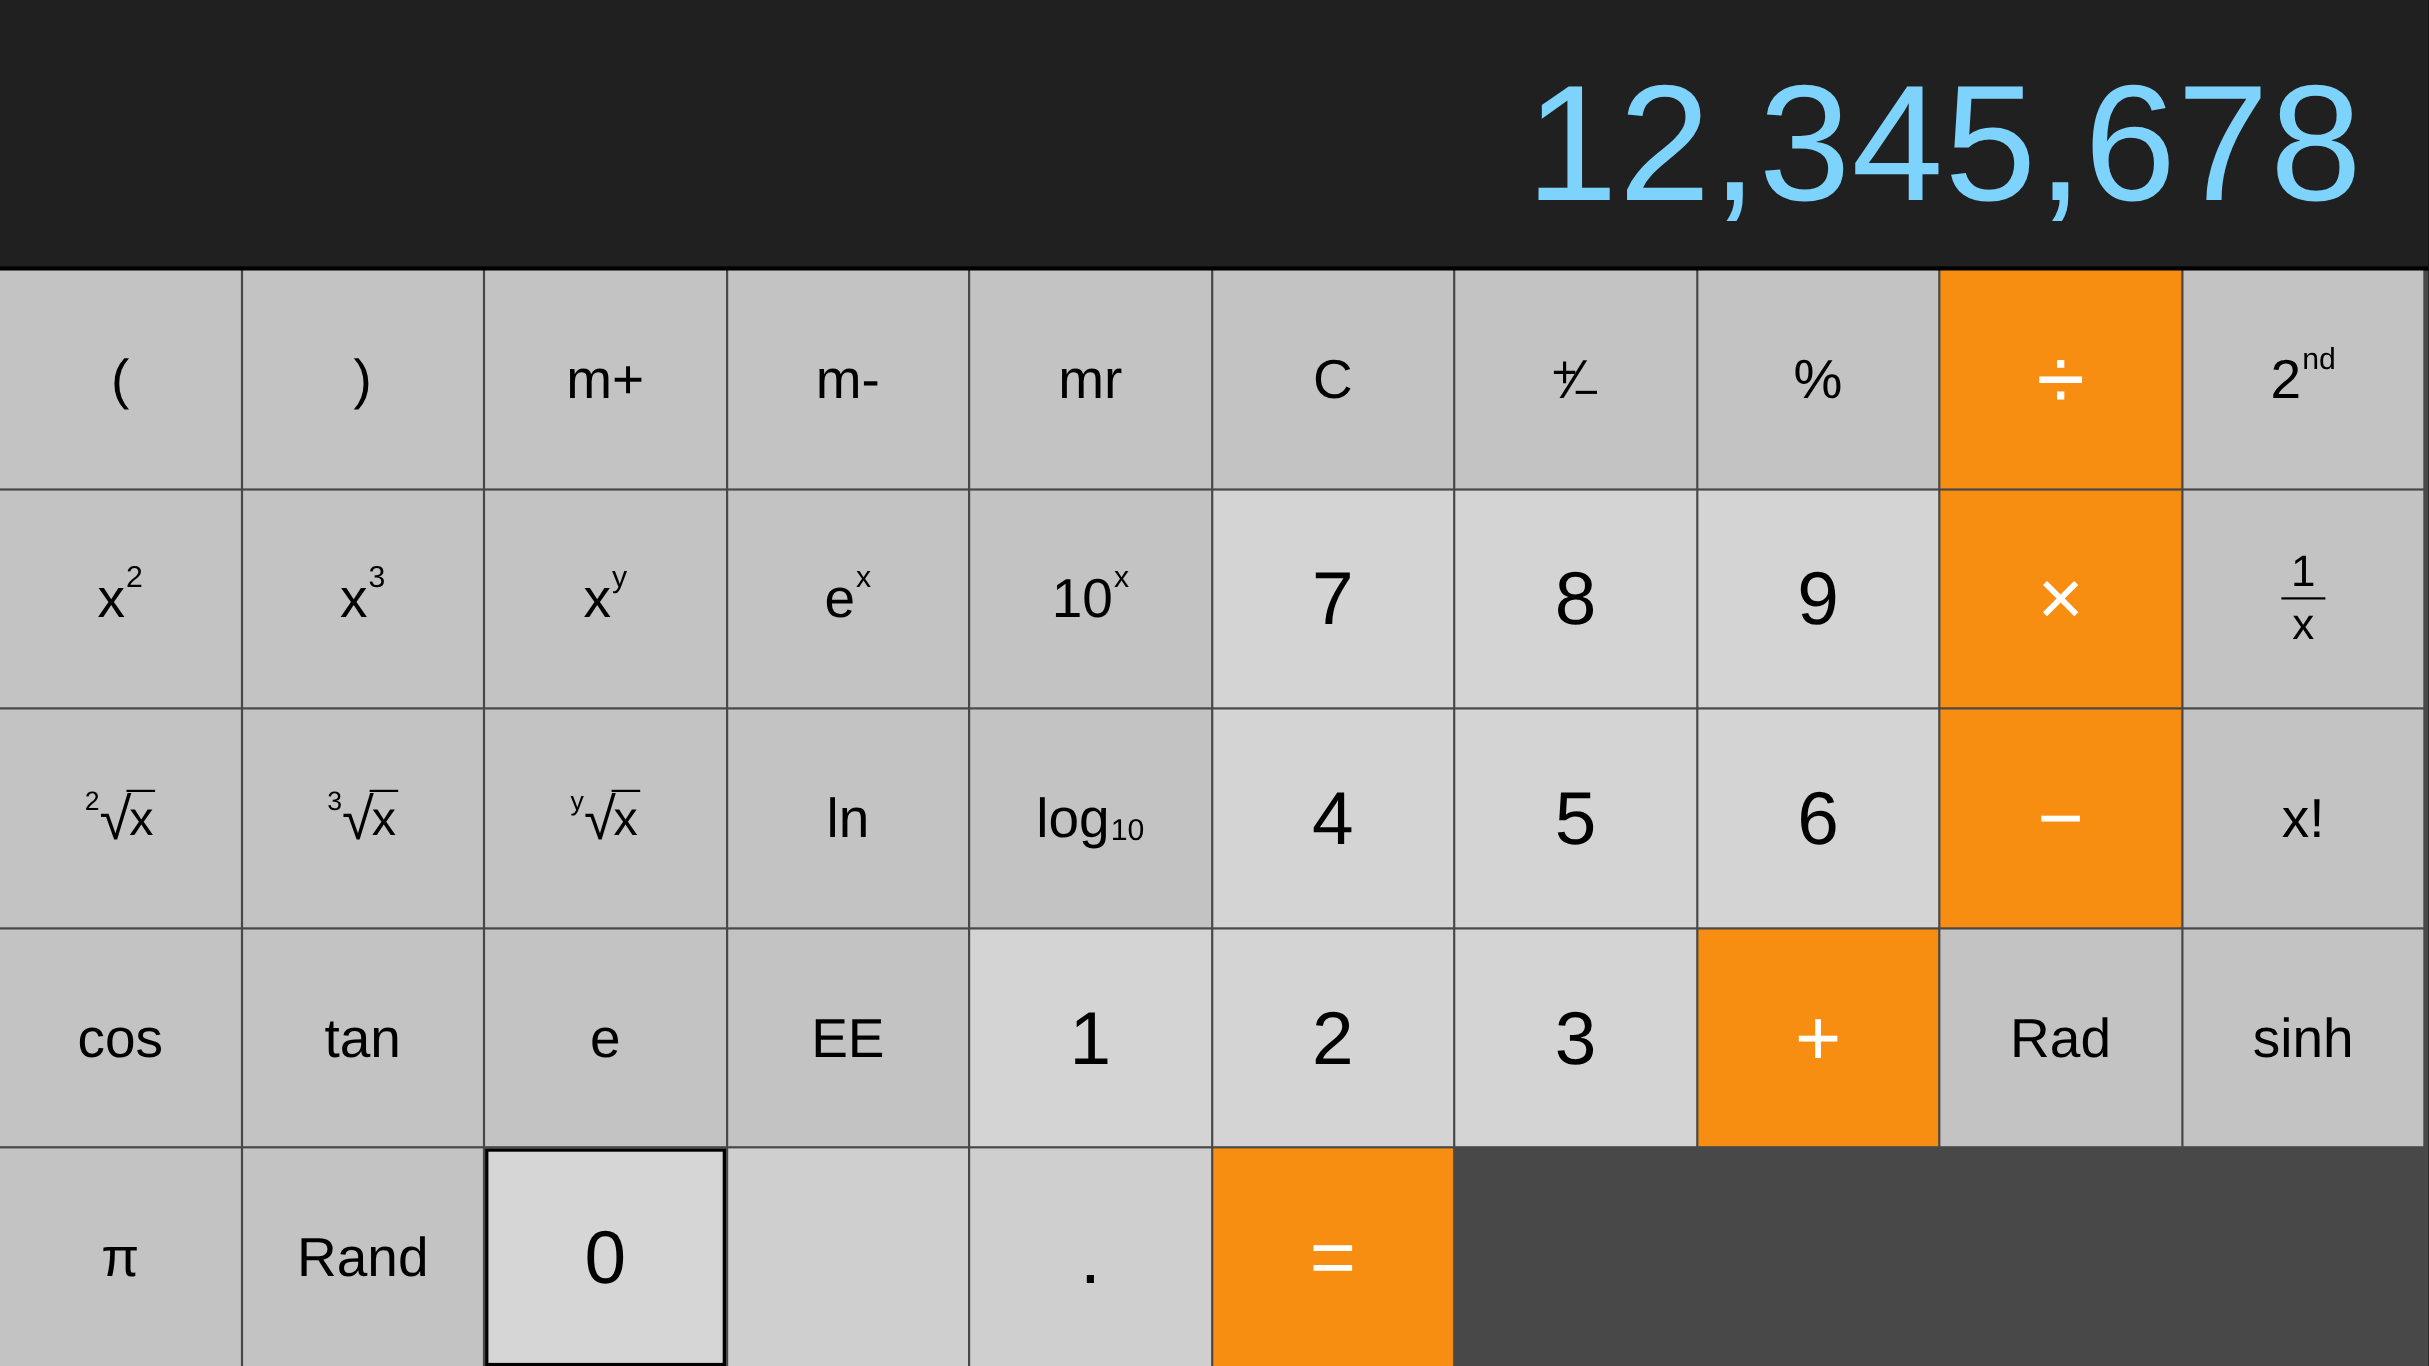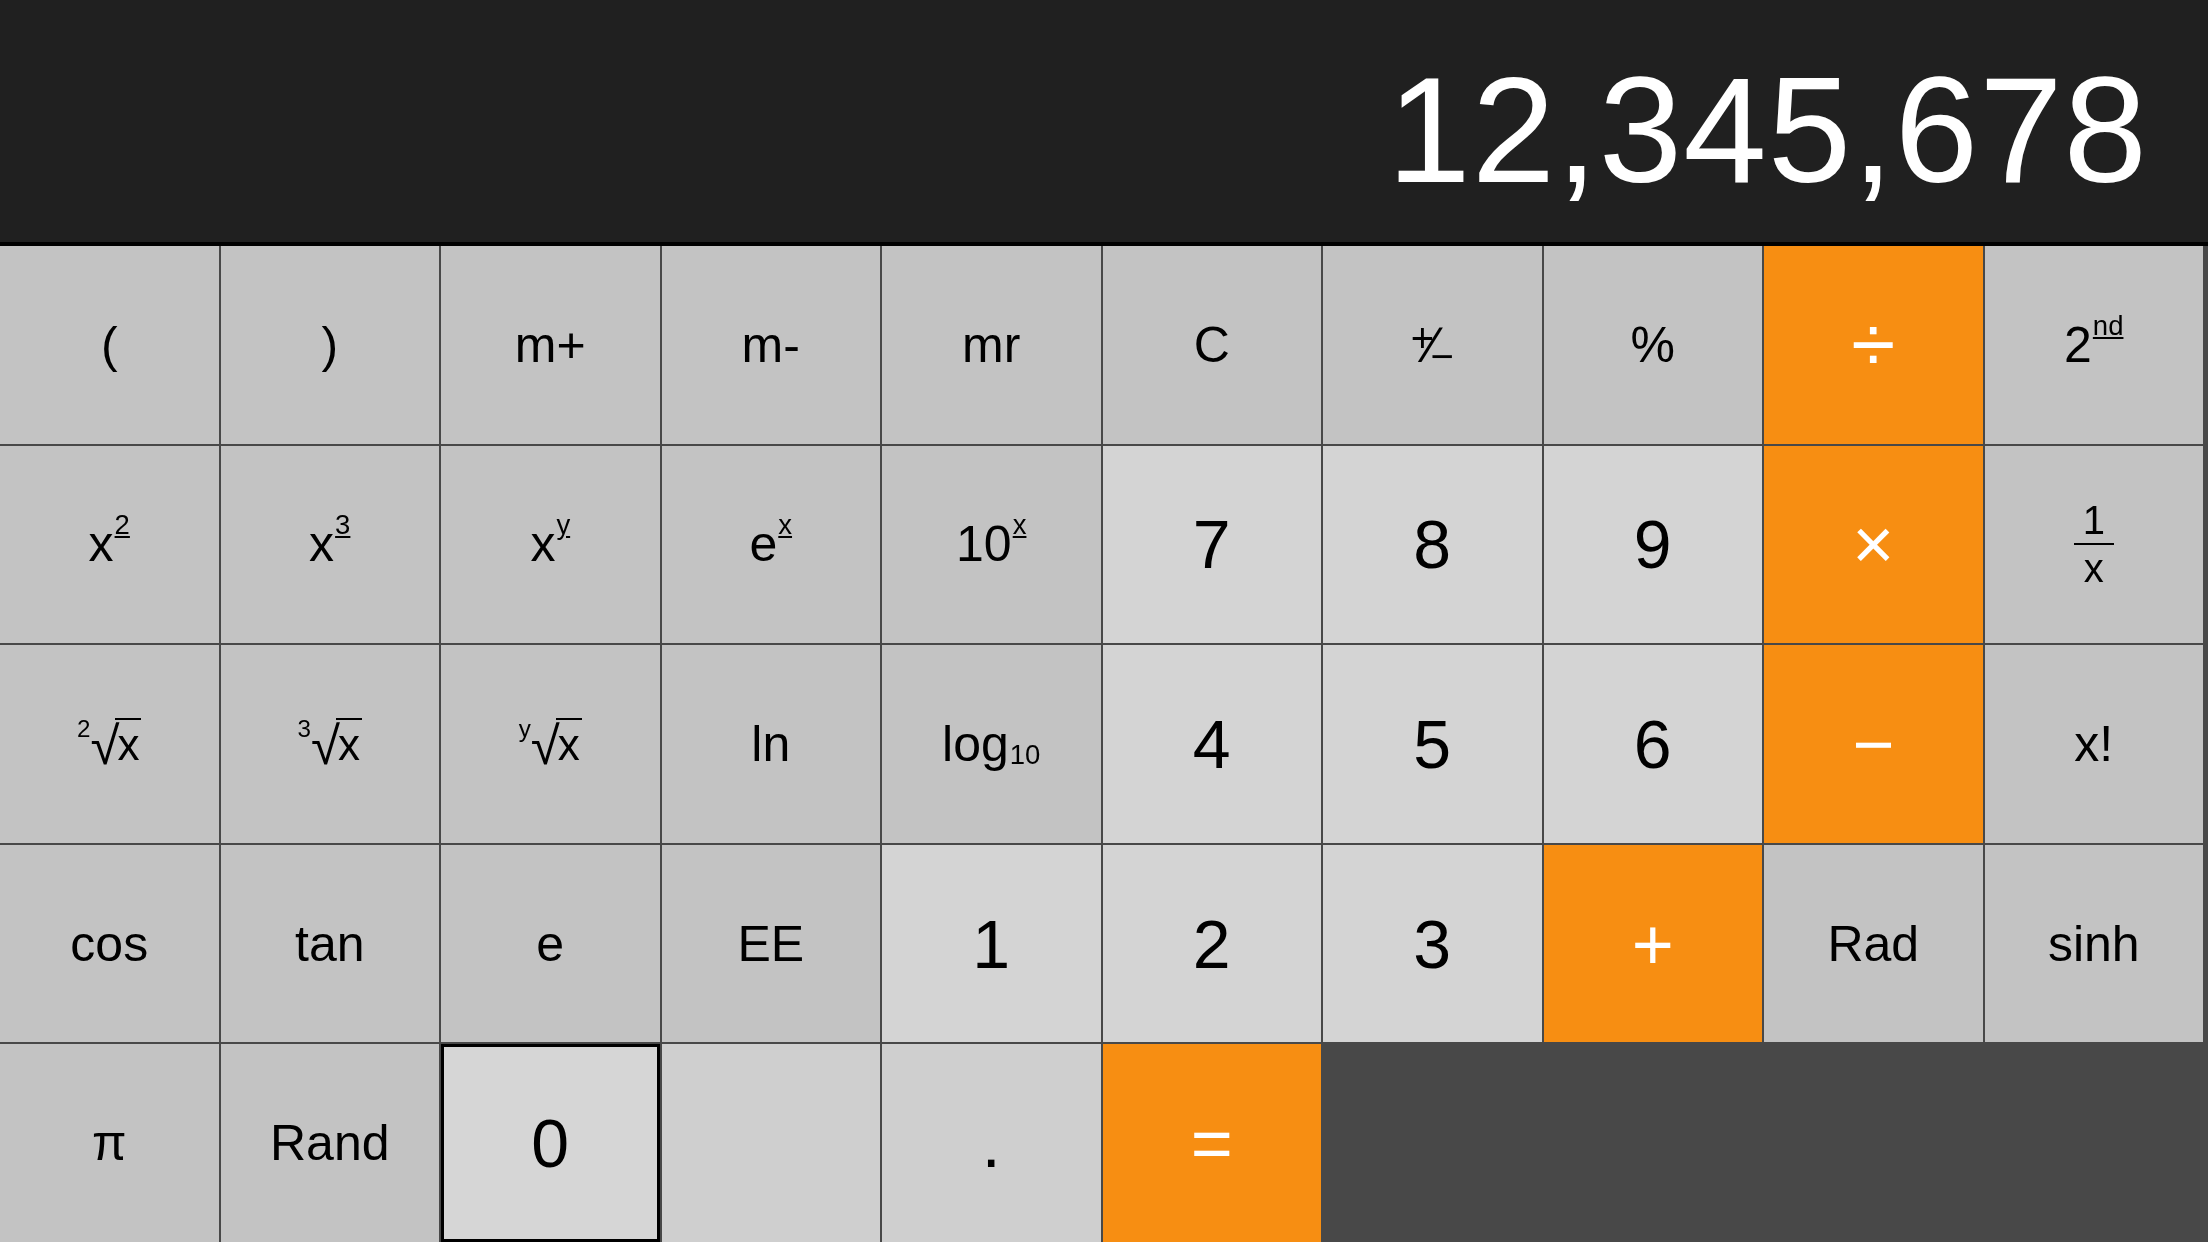--- a/index.html
+++ b/index.html
@@ -13,21 +13,21 @@
   }
   .calc {
     width: 100%;
     height: 100%;
     display: flex;
     flex-direction: column;
   }
   .display {
     height: 242px;
     background: #202020;
-    color: #ffffff;
+    color: #7dd3fc;
     font-size: 150px;
     font-weight: 200;
     display: flex;
     align-items: flex-end;
     justify-content: flex-end;
     padding: 0 60px 25px 0;
     letter-spacing: 1px;
   }
   .keypad {
     flex: 1;
@@ -70,21 +70,20 @@
     border: 3px solid #000;
   }
   .btn.side {
     background: #cfcfcf;
   }
   .sup {
     font-size: 0.55em;
     position: relative;
     top: -0.7em;
     margin-left: 1px;
-    text-decoration: underline;
   }
   .sub {
     font-size: 0.55em;
     position: relative;
     top: 0.4em;
     margin-left: 1px;
   }
   .frac {
     display: inline-flex;
     flex-direction: column;

